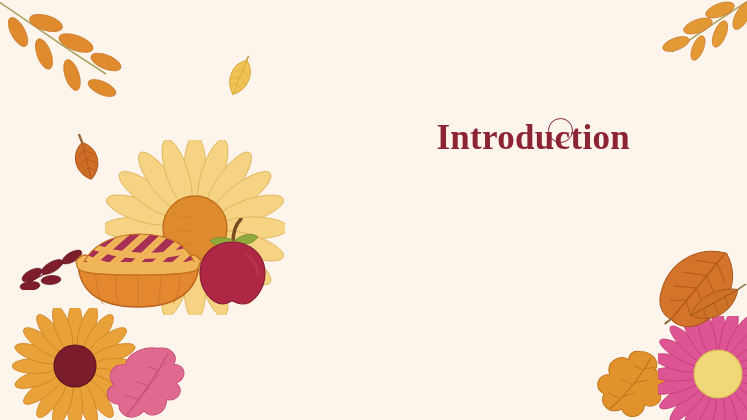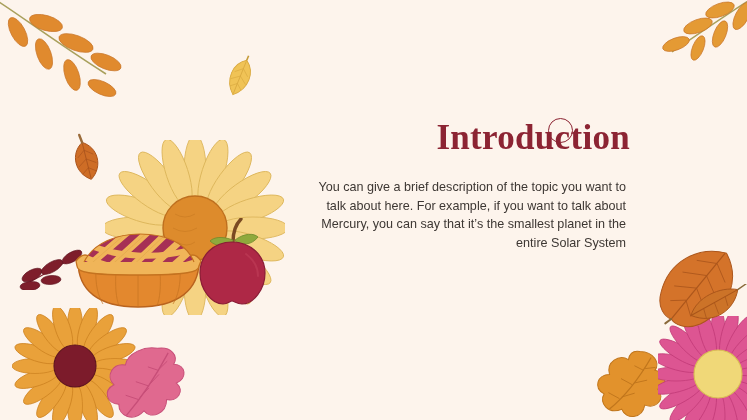--- a/index.html
+++ b/index.html
@@ -445,15 +445,14 @@
         <path d="M26 21 L26 31"></path>
           <path d="M38 18 L39 30"></path>
           <path d="M50 15 L50 25"></path>
       </g>
       <path d="M64 12 L76 8" stroke="#8A6A3A" stroke-width="1.4" stroke-linecap="round"></path>
     </g>
   </svg>
 
   <h1 id="title">Introduction</h1>
   <div id="title-ring"></div>
-  <p id="body-text">You can give a brief description of the topic you want to talk about here. For example, if you want to talk about Mercury, you can say that it’s the smallest planet in the entire Solar System</p>
 
 </div>
 
 </body></html>

